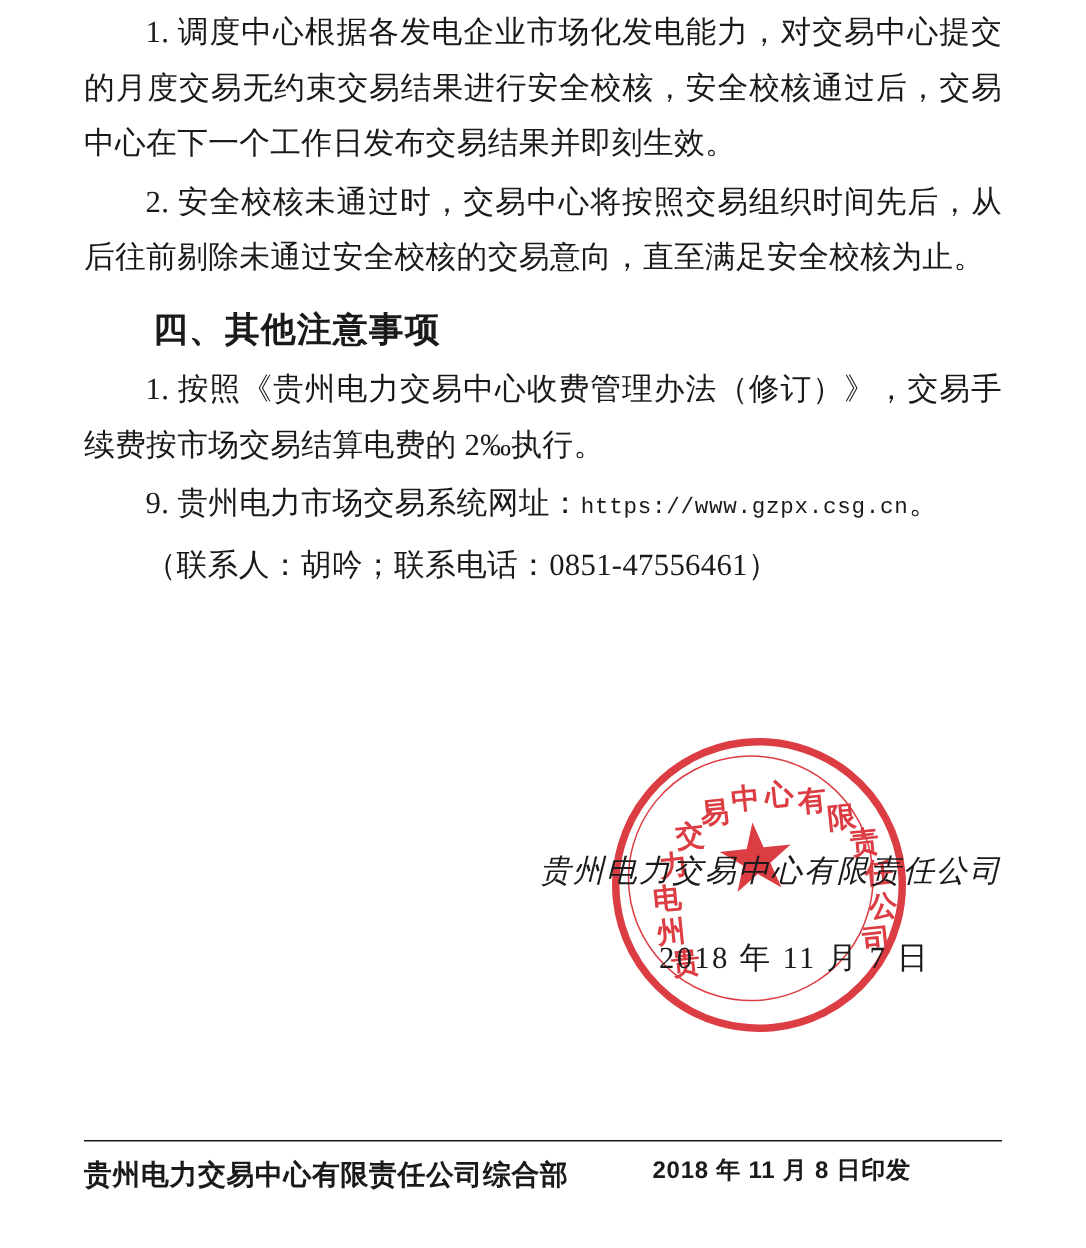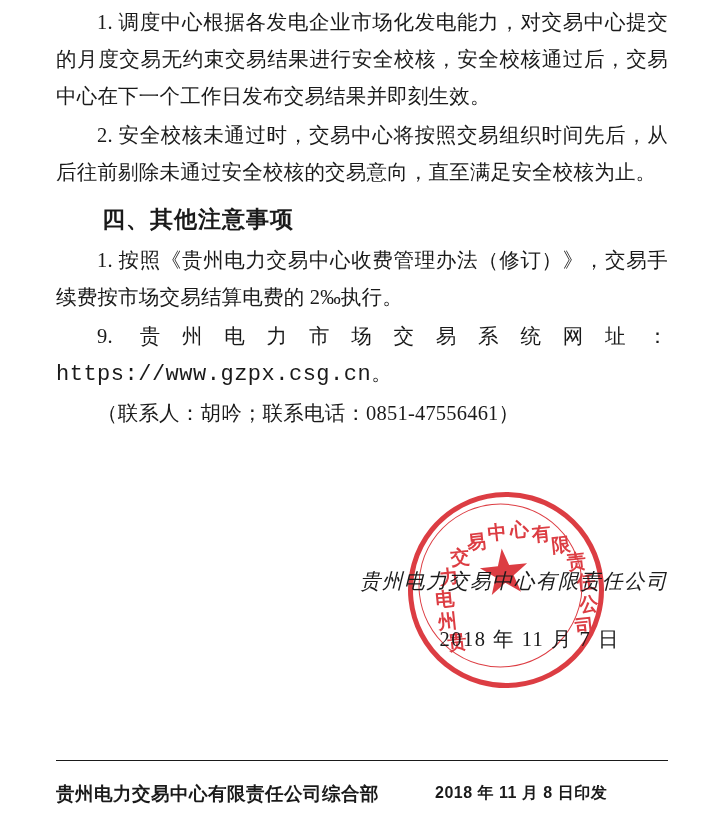--- a/index.html
+++ b/index.html
@@ -48,21 +48,21 @@
     font-size: 23px;
     line-height: 37px;
     font-weight: bold;
     text-indent: 2em;
     font-family: "Liberation Sans", "DejaVu Sans", sans-serif;
     letter-spacing: 1px;
   }
 
   .mono-url {
     font-family: "Liberation Mono", "DejaVu Sans Mono", monospace;
-    font-size: 22px;
+    font-size: 15px;
     letter-spacing: 0.5px;
   }
 
   .sign-block {
     position: absolute;
     left: 56px;
     top: 560px;
     width: 612px;
     text-align: right;
     padding-right: 18px;
@@ -144,21 +144,21 @@
     width: 612px;
     border-top: 1.6px solid #1a1a1a;
   }
   .footer {
     position: absolute;
     left: 56px;
     top: 770px;
     width: 612px;
     height: 46px;
     display: flex;
-    align-items: center;
+    align-items: flex-start;
   }
   .footer-left {
     font-size: 18.5px;
     font-weight: bold;
     letter-spacing: 0.5px;
     font-family: "Liberation Sans", "DejaVu Sans", sans-serif;
   }
   .footer-right {
     font-size: 16px;
     font-weight: bold;

